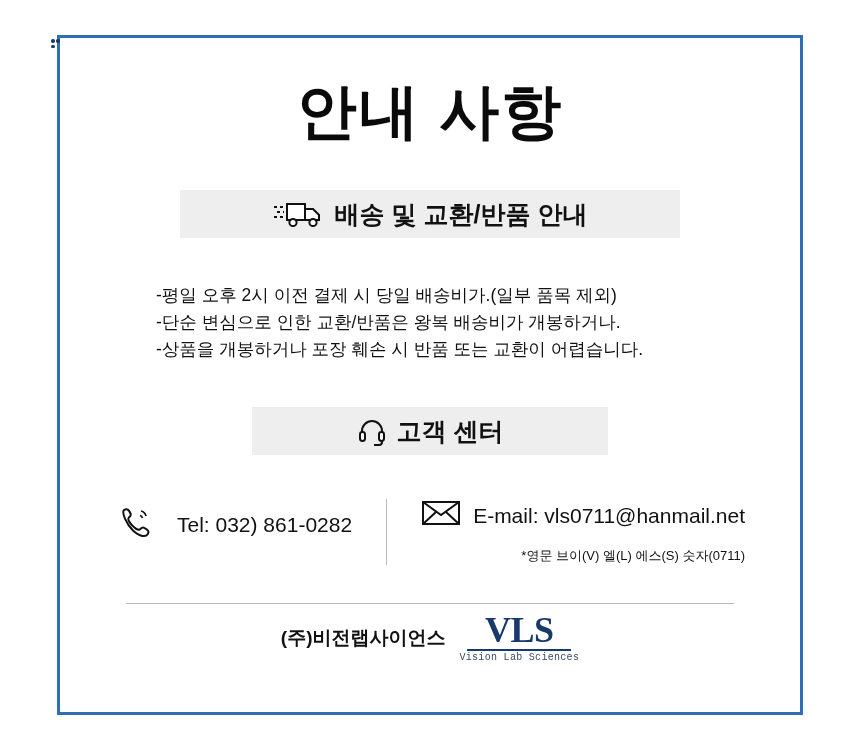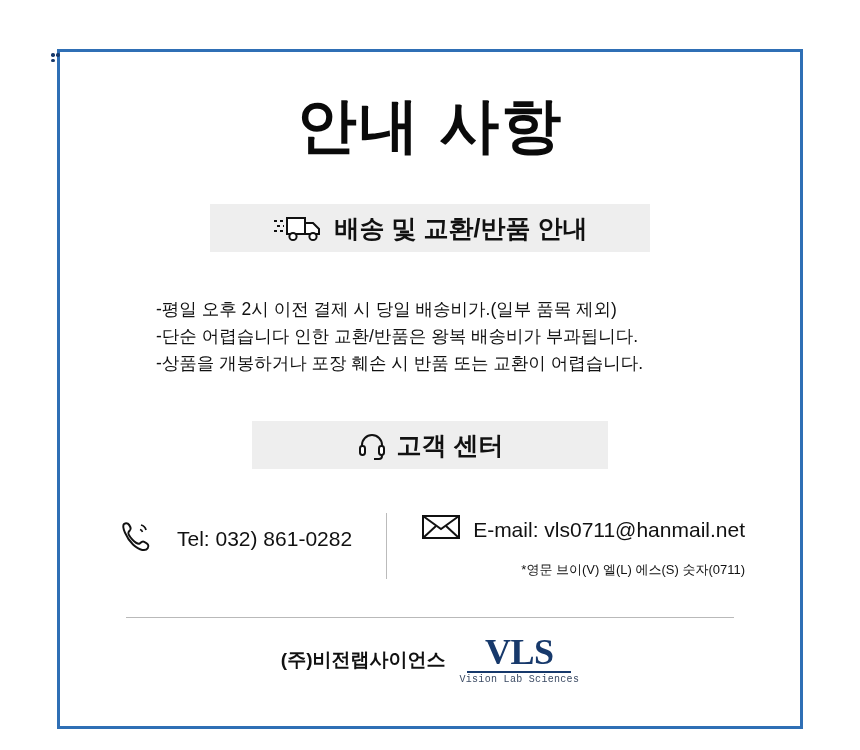--- a/index.html
+++ b/index.html
@@ -16,41 +16,41 @@
   }
   .page {
     position: relative;
     width: 860px;
     height: 750px;
     box-sizing: border-box;
   }
   .notice-card {
     position: absolute;
     left: 57px;
-    top: 49px;
+    top: 35px;
     width: 746px;
     height: 680px;
     box-sizing: border-box;
     border: 3px solid #2f6fb5;
     background: #ffffff;
     display: flex;
     flex-direction: column;
     align-items: center;
   }
   .title {
     margin-top: 44px;
     font-size: 60px;
     font-weight: 800;
     letter-spacing: 2px;
     line-height: 1;
     color: #0a0a0a;
   }
   .section-bar {
     margin-top: 48px;
-    width: 440px;
+    width: 500px;
     height: 48px;
     background: #eeeeee;
     display: flex;
     align-items: center;
     justify-content: center;
     gap: 10px;
   }
   .section-bar.customer {
     margin-top: 44px;
     width: 356px;
@@ -121,21 +121,21 @@
     color: #111111;
     align-self: flex-end;
   }
   .divider-h {
     margin-top: 38px;
     width: 608px;
     height: 1px;
     background: #b9b9b9;
   }
   .footer {
-    margin-top: 16px;
+    margin-top: 8px;
     display: flex;
     align-items: center;
     justify-content: center;
     gap: 14px;
   }
   .company-name {
     font-size: 19px;
     font-weight: 700;
     color: #111111;
   }
@@ -203,21 +203,21 @@
           <line x1="1" y1="10" x2="11" y2="10" stroke="#111" stroke-width="2" stroke-dasharray="3 3"></line>
           <line x1="4" y1="15" x2="11" y2="15" stroke="#111" stroke-width="2" stroke-dasharray="3 3"></line>
           <line x1="1" y1="20" x2="11" y2="20" stroke="#111" stroke-width="2" stroke-dasharray="3 3"></line>
         </svg>
       </span>
       <span class="section-bar-label">배송 및 교환/반품 안내</span>
     </div>
 
     <div class="bullets">
       <div class="bullet-line">-평일 오후 2시 이전 결제 시 당일 배송비가.(일부 품목 제외)</div>
-      <div class="bullet-line">-단순 어렵습니다 인한 교환/반품은 왕복 배송비가 부과됩니다.</div>
+      <div class="bullet-line">-단순 변심으로 인한 교환/반품은 왕복 배송비가 개봉하거나.</div>
       <div class="bullet-line">-상품을 개봉하거나 포장 훼손 시 반품 또는 교환이 어렵습니다.</div>
     </div>
 
     <div class="section-bar customer">
       <span class="headset-icon">
         <svg width="30" height="30" viewBox="0 0 30 30" fill="none" xmlns="http://www.w3.org/2000/svg">
           <path d="M5 18 V15 A10 10 0 0 1 25 15 V18" stroke="#111" stroke-width="2" fill="none"></path>
           <rect x="3" y="16" width="5" height="9" rx="2.4" stroke="#111" stroke-width="2" fill="#fff"></rect>
           <rect x="22" y="16" width="5" height="9" rx="2.4" stroke="#111" stroke-width="2" fill="#fff"></rect>
           <path d="M25 25 V26 A3 3 0 0 1 22 29 H17" stroke="#111" stroke-width="2" fill="none"></path>

